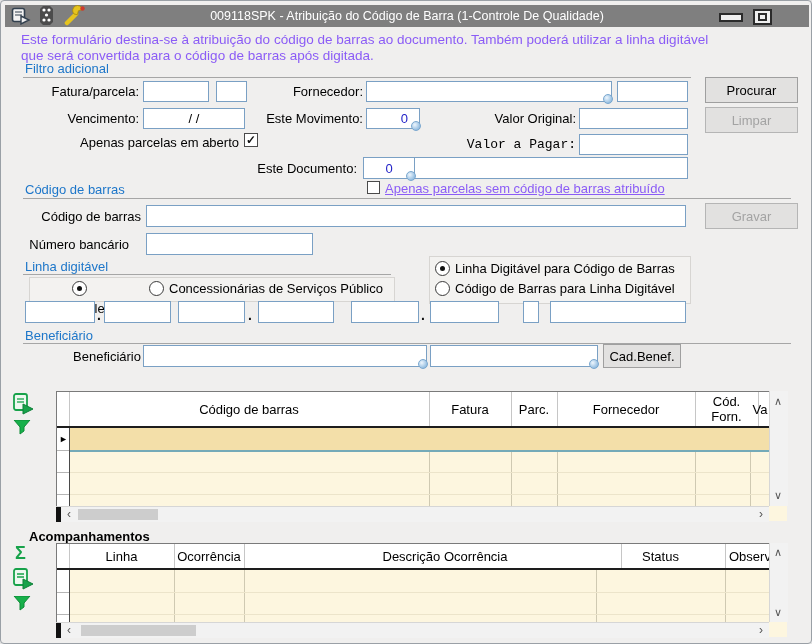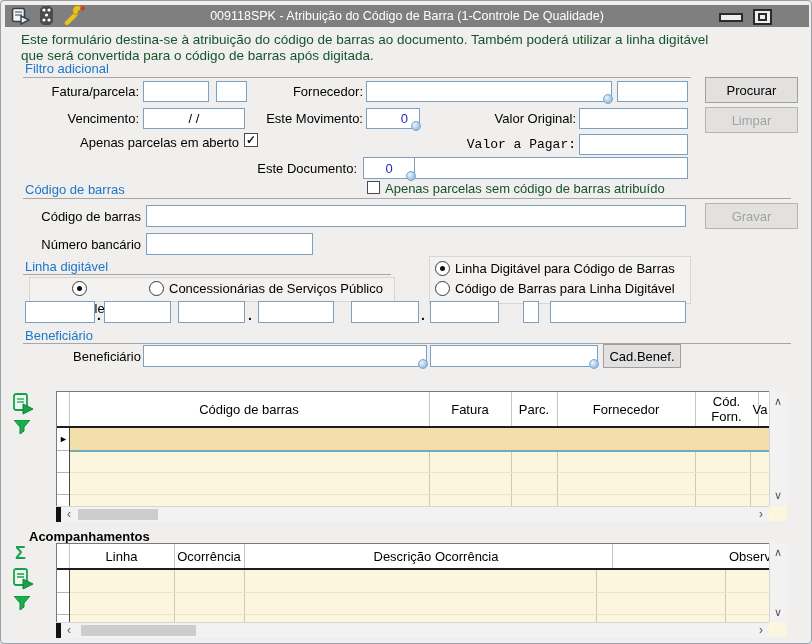--- a/index.html
+++ b/index.html
@@ -6,21 +6,21 @@
   #window{position:relative;width:812px;height:644px;background:#f0efee;border:1px solid #9aa0a6;
           border-radius:4px;overflow:hidden;box-sizing:border-box;}
   .abs{position:absolute;box-sizing:border-box;}
   
   #titlebar{left:4px;top:4px;width:804px;height:22px;background:#7f7f7f;display:flex;align-items:center;}
   #title-text{position:absolute;left:0;right:0;text-align:center;color:#fff;font-size:12.5px;}
   .tb-icon{position:absolute;top:2px;cursor:default;}
   .winbtn{position:absolute;background:#efefef;border:2px solid #2b2b2b;}
   
   .lbl{position:absolute;font-size:13px;color:#000;text-align:right;white-space:nowrap;}
-  .lbl-l{position:absolute;font-size:13px;color:#14532d;text-align:left;white-space:nowrap;}
+  .lbl-l{position:absolute;font-size:13px;color:#8b5cf6;text-align:left;white-space:nowrap;}
   .sect{position:absolute;font-size:13px;color:#1d76c9;white-space:nowrap;}
   .hr{position:absolute;height:1px;background:#a6a6a6;}
   .bold-title{position:absolute;font-size:13px;font-weight:bold;color:#000;white-space:nowrap;}
   
   .inp{position:absolute;background:#fff;border:1px solid #7aa0c4;font-size:13px;color:#000;
        display:flex;align-items:center;padding:0 3px;box-sizing:border-box;}
   .inp .val-blue{color:#2323c8;width:100%;}
   .lookup{position:absolute;width:8px;height:8px;border-radius:50%;right:-2px;bottom:-3px;
           background:radial-gradient(circle at 35% 35%, #eef6fd, #a9cbe8 55%, #76a8d2);
           border:1px solid #7aa7cf;}
@@ -132,28 +132,28 @@
   <div class="lbl" style="left:238px;top:160px;width:118px;">Este Documento:</div>
   <div class="inp" style="left:362px;top:156px;width:325px;height:22px;padding:0;">
     <span style="width:50px;text-align:center;border-right:1px solid #7aa0c4;height:100%;display:flex;align-items:center;justify-content:center;position:relative;">
       <span class="val-blue" style="text-align:center;">0</span>
       <span class="lookup"></span>
     </span>
   </div>
 
   <div class="sect" style="left:24px;top:181px;">Código de barras</div>
   <span class="chk" style="left:366px;top:180px;width:13px;height:13px;"></span>
-  <div class="lbl-l" style="left:384px;top:180px;">Apenas parcelas sem código de barras atribuído</div>
+  <div class="lbl-l" style="left:384px;top:180px;text-decoration:underline;">Apenas parcelas sem código de barras atribuído</div>
   <div class="hr" style="left:22px;top:197px;width:768px;"></div>
 
   <div class="lbl" style="left:20px;top:208px;width:120px;">Código de barras</div>
   <div class="inp" style="left:145px;top:204px;width:540px;height:22px;"></div>
   <button class="btn disabled" style="left:704px;top:202px;width:93px;height:26px;">Gravar</button>
 
-  <div class="lbl" style="left:20px;top:236px;width:120px;">Número bancário</div>
+  <div class="lbl" style="left:8px;top:236px;width:120px;">Número bancário</div>
   <div class="inp" style="left:145px;top:232px;width:167px;height:22px;"></div>
 
   <div class="sect" style="left:24px;top:258px;">Linha digitável</div>
   <div class="hr" style="left:22px;top:273px;width:368px;"></div>
 
   <div class="panel" style="left:428px;top:255px;width:260px;height:46px;"></div>
   <div class="radio-row" style="left:434px;top:260px;">
     <span class="radio sel"></span>
     <span>Linha Digitável para Código de Barras</span>
   </div>
@@ -268,21 +268,22 @@
     <svg width="18" height="15" viewBox="0 0 18 15">
       <polygon points="1,0 17,0 11,7 11,11 7,14 7,7" fill="#17b04a" stroke="#0e8a36" stroke-width="1"></polygon>
     </svg>
   </span>
 
   <div class="grid" style="left:55px;top:542px;width:713px;height:79px;">
     <div class="ghead" style="height:24px;">
       <div class="gh-cell" style="left:0;width:12px;"></div>
       <div class="gh-cell" style="left:12px;width:105px;">Linha</div>
       <div class="gh-cell" style="left:117px;width:70px;">Ocorrência</div>
-      <div class="gh-cell" style="left:187px;width:352px;padding-left:16px;">Descrição Ocorrência</div>
+      <div class="gh-cell" style="left:196px;width:352px;padding-left:16px;">Descrição Ocorrência</div>
+      <div class="gh-cell" style="left:539px;width:129px;">Status</div>
       <div class="gh-cell" style="left:668px;width:45px;border-right:none;justify-content:flex-start;padding-left:4px;">Observ</div>
     </div>
     <div class="abs" style="left:0;top:26px;right:0;bottom:0;">
       <div class="colsep" style="left:117px;top:0;bottom:0;"></div>
       <div class="colsep" style="left:187px;top:0;bottom:0;"></div>
       <div class="colsep" style="left:539px;top:0;bottom:0;"></div>
       <div class="colsep" style="left:668px;top:0;bottom:0;"></div>
       <div class="rowsep" style="top:22px;"></div>
       <div class="rowsep" style="top:44px;"></div>
       <div class="indcol" style="top:0;bottom:0;">

